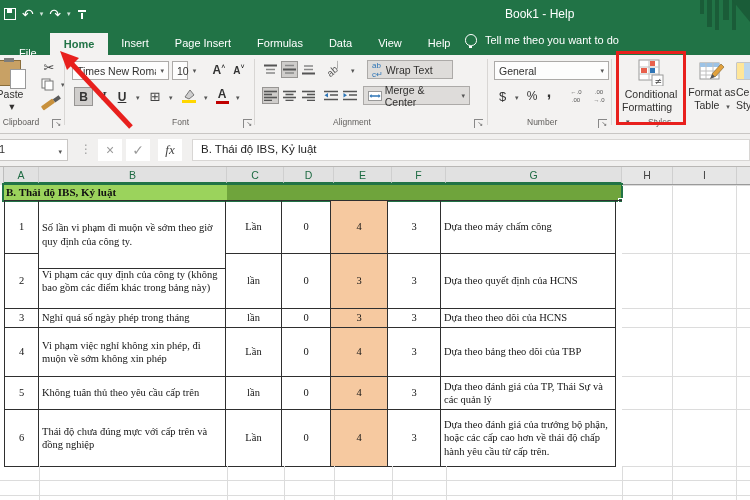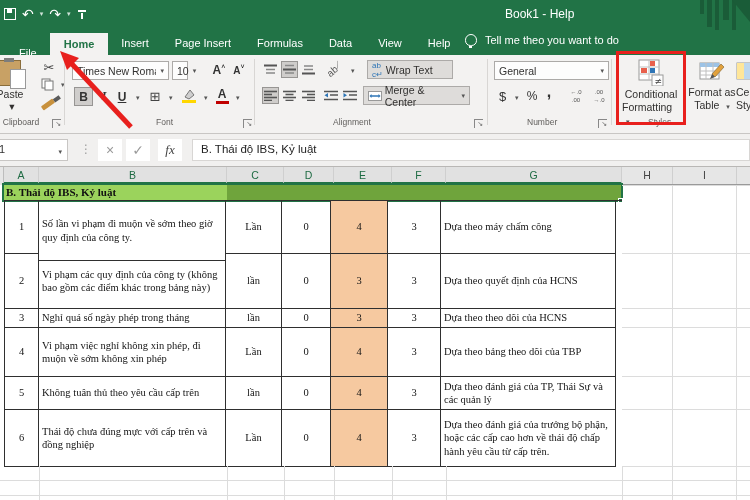--- a/index.html
+++ b/index.html
@@ -199,21 +199,21 @@
         <path d="M3 8 L8 1 L12 6 L7 10 Z" fill="#cfcfcf" stroke="#777" stroke-width="1"></path>
       </svg>
       <div style="width:14px;height:3px;background:#ffd700;"></div>
     </div>
     <span class="caret-s" style="position:absolute;left:200px;top:39px;">▾</span>
     <div class="icn-btn" style="left:214px;top:31px;width:16px;height:20px;flex-direction:column;">
       <span class="fmt-glyph" style="line-height:13px;">A</span>
       <div style="width:13px;height:3px;background:#c00000;"></div>
     </div>
     <span class="caret-s" style="position:absolute;left:232px;top:39px;">▾</span>
-    <div class="glabel" style="left:121px;padding-left:35px;">Font</div>
+    <div class="glabel" style="left:137px;padding-left:35px;">Font</div>
     <div class="launcher" style="left:243px;">↘</div>
     <div class="gdiv" style="left:254px;"></div>
 
     <div class="icn-btn" style="left:262px;top:6px;width:17px;height:17px;">
       <svg class="lineic" width="13" height="11">
           <line x1="0" y1="1.5" x2="13" y2="1.5" stroke="#555" stroke-width="2"></line>
           <line x1="2" y1="5.5" x2="11" y2="5.5" stroke="#888" stroke-width="1.5"></line>
           <line x1="2" y1="9" x2="11" y2="9" stroke="#888" stroke-width="1.5"></line>
         </svg>
     </div>
@@ -396,21 +396,21 @@
     <div class="sectionrow">
       <div class="sec-light"></div>
       <div class="sec-dark"></div>
       <div class="sec-text">B. Thái độ IBS, Kỷ luật</div>
     </div>
     <div class="sel-border"></div>
     <div class="sel-handle"></div>
     <div class="xtable" id="xtable">
         <div class="xrow" style="height: 53px;">
           <div class="xcell xc-center" style="width: 34px; height: 53px;">1</div>
-          <div class="xcell xc-left" style="width: 187px; height: 60px;">Số lần vi phạm đi muộn về sớm theo giờ quy định của công ty.</div>
+          <div class="xcell xc-left" style="width: 187px; height: 68px;">Số lần vi phạm đi muộn về sớm theo giờ quy định của công ty.</div>
           <div class="xcell xc-center" style="width: 56px; height: 53px;">Lần</div>
           <div class="xcell xc-center" style="width: 49px; height: 53px;">0</div>
           <div class="xcell xc-center xc-orange" style="width: 57px; height: 53px;">4</div>
           <div class="xcell xc-center" style="width: 53px; height: 53px;">3</div>
           <div class="xcell xc-left" style="width: 175px; height: 53px;">Dựa theo máy chấm công</div>
         </div>
         <div class="xrow" style="height: 55px;">
           <div class="xcell xc-center" style="width: 34px; height: 55px;">2</div>
           <div class="xcell xc-left" style="width: 187px; height: 55px;">Vi phạm các quy định của công ty (không bao gồm các điểm khác trong bảng này)</div>
           <div class="xcell xc-center" style="width: 56px; height: 55px;">lần</div>

